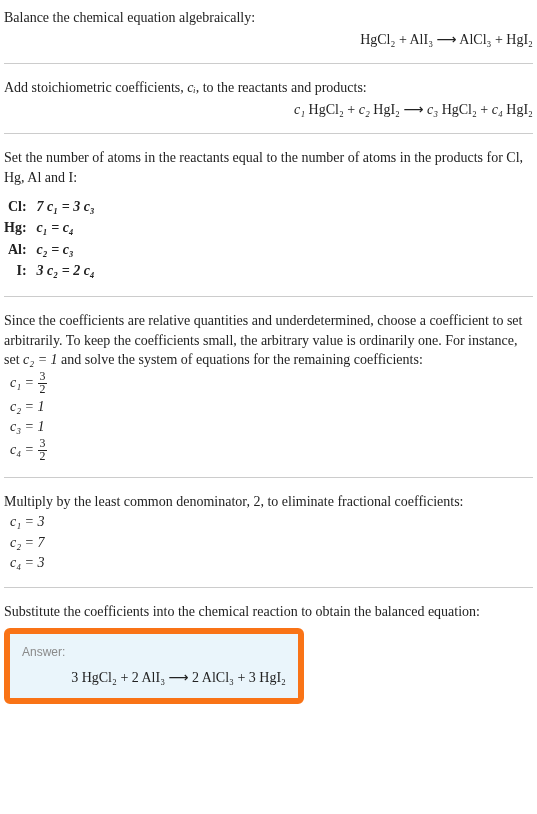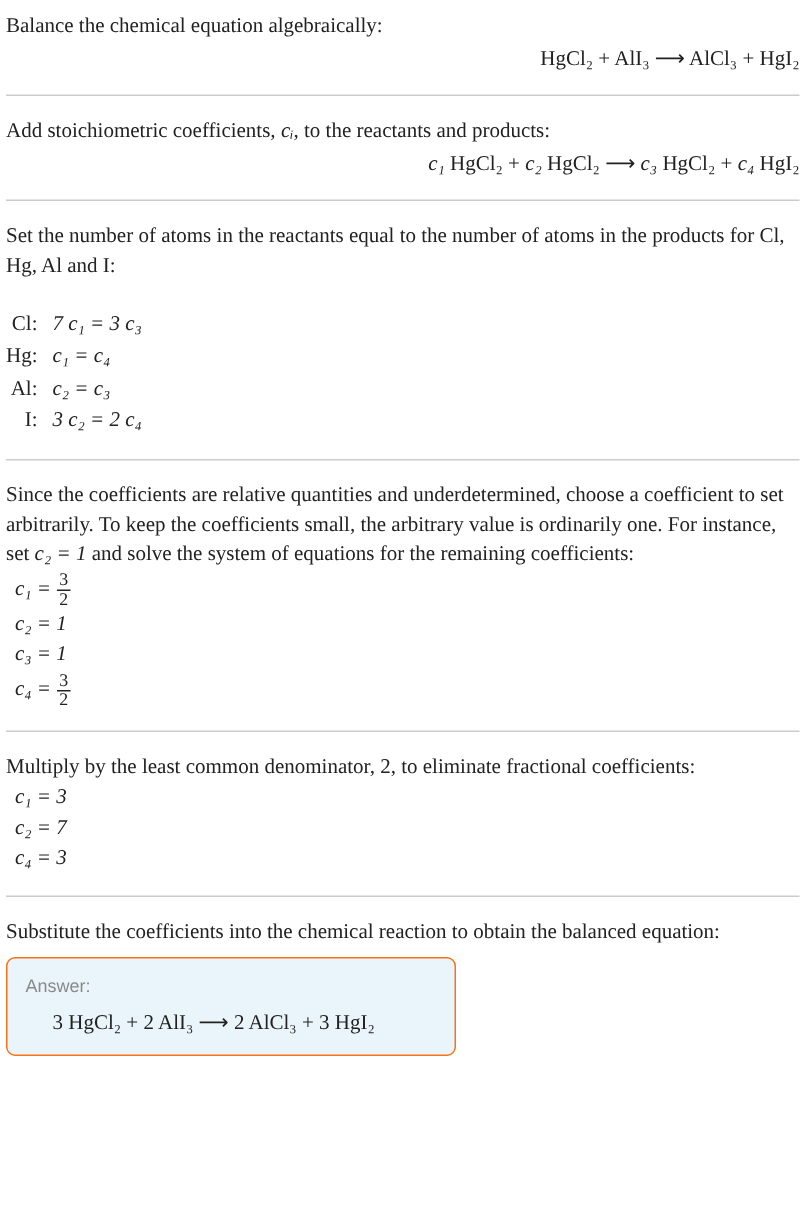--- a/index.html
+++ b/index.html
@@ -23,22 +23,23 @@
       border: none;
       border-top: 1px solid #ccc;
       margin: 14px 0;
     }
     .equation-line {
       margin-top: 2px;
       margin-bottom: 2px;
       text-align: right;
     }
     .atom-table {
-      margin-top: 18px;
+      margin-top: 8px;
       border-collapse: collapse;
+      font-weight: bold;
     }
     .atom-table td {
       padding: 1px 6px 1px 0;
       vertical-align: baseline;
     }
     .atom-table td:first-child {
       text-align: right;
       padding-right: 10px;
       min-width: 30px;
     }
@@ -55,56 +56,57 @@
     .frac .num {
       display: block;
       border-bottom: 1px solid #222;
       padding: 0 2px;
     }
     .frac .den {
       display: block;
       padding: 0 2px;
     }
     .answer-box {
-      border: 1px solid #f97316;
+      border: 6px solid #f97316;
       background: #eaf5fb;
       border-radius: 6px;
       padding: 10px 12px;
       margin-top: 6px;
       width: 300px;
     }
     .answer-label {
       color: #8a8a8a;
       font-family: Arial, Helvetica, sans-serif;
       font-size: 12px;
       margin-bottom: 8px;
     }
     .answer-eq {
       padding-left: 18px;
+      text-align: right;
     }
     .ital {
       font-style: italic;
     }
   </style>
 </head>
 <body>
 
 <div class="section">
   <div>Balance the chemical equation algebraically:</div>
   <div class="equation-line">HgCl₂ + AlI₃  ⟶  AlCl₃ + HgI₂</div>
 </div>
 
 <hr class="divider">
 
 <div class="section">
   <div>
     <span>Add stoichiometric coefficients, </span><span class="ital">cᵢ</span><span>, to the reactants and products:</span>
   </div>
   <div class="equation-line">
-    <span class="ital">c₁</span><span> HgCl₂ + </span><span class="ital">c₂</span><span> HgCl₂  ⟶  </span><span class="ital">c₃</span><span> HgCl₂ + </span><span class="ital">c₄</span><span> HgI₂</span>
+    <span class="ital">c₁</span><span> HgCl₂ + </span><span class="ital">c₂</span><span> HgI₂  ⟶  </span><span class="ital">c₃</span><span> HgCl₂ + </span><span class="ital">c₄</span><span> HgI₂</span>
   </div>
 </div>
 
 <hr class="divider">
 
 <div class="section">
   <div>Set the number of atoms in the reactants equal to the number of atoms in the products for Cl, Hg, Al and I:</div>
   <table class="atom-table">
     <tbody>
         <tr>

